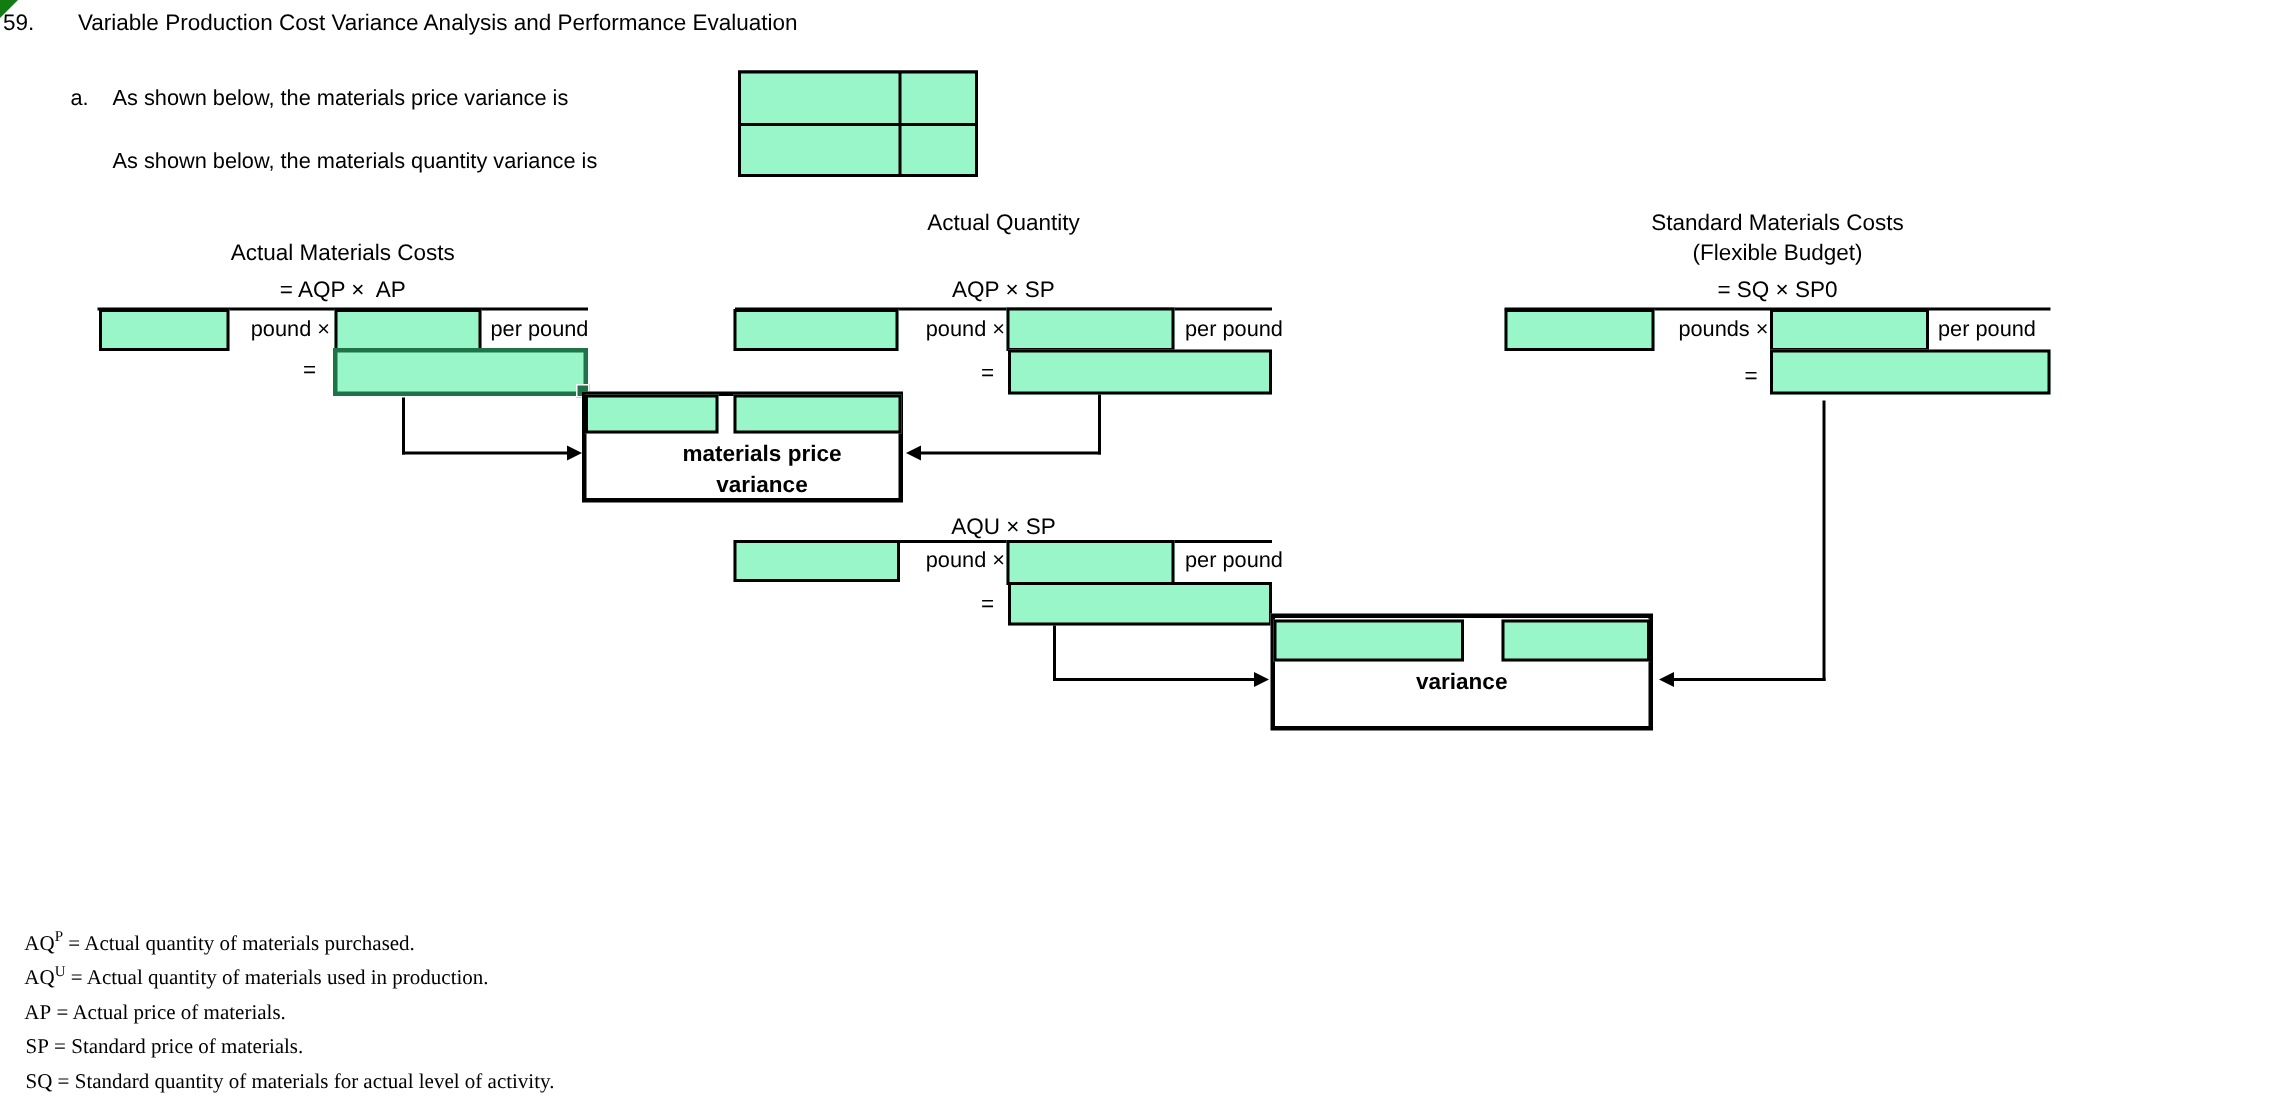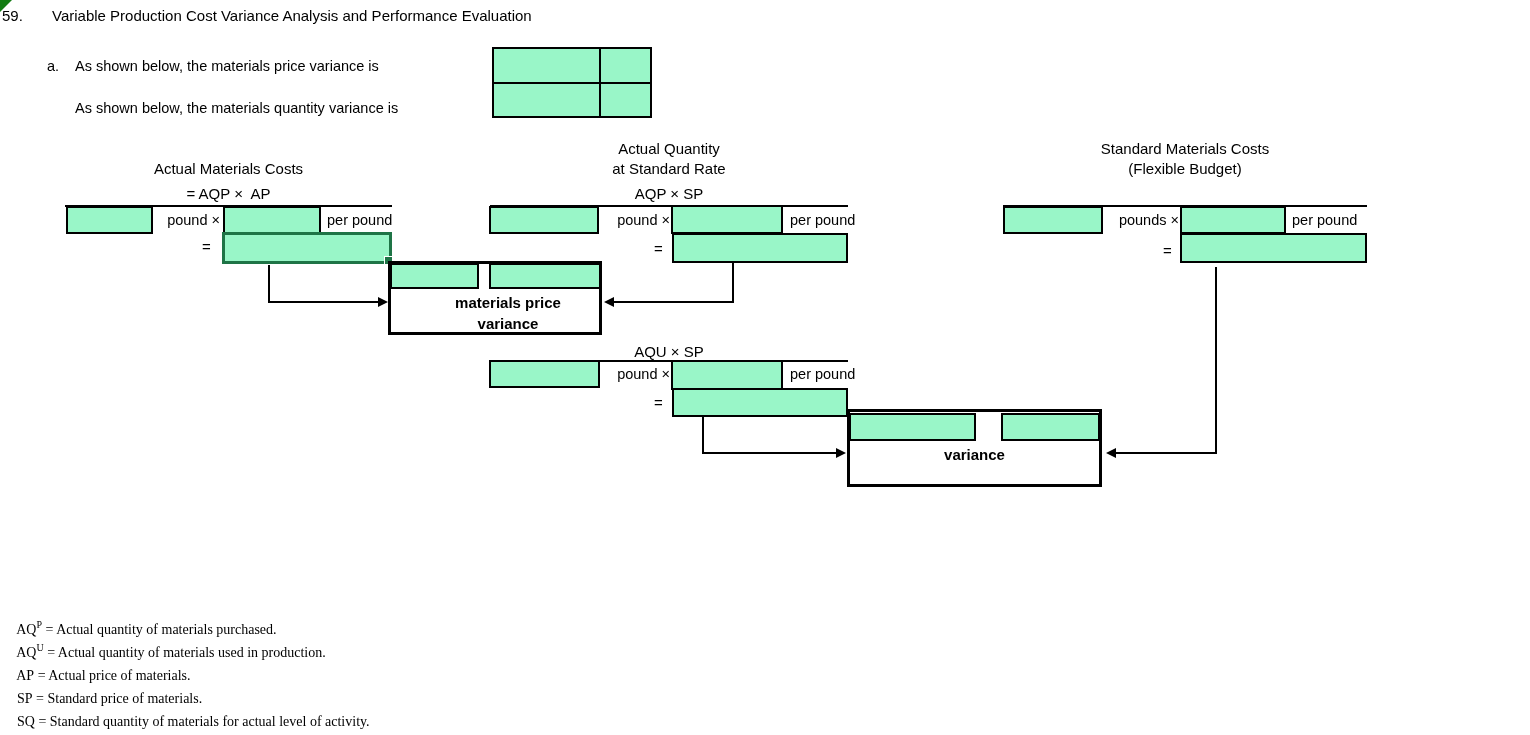--- a/index.html
+++ b/index.html
@@ -64,26 +64,26 @@
     <div class="ans-cell"></div>
     <div class="ans-cell"></div>
     <div class="ans-cell"></div>
   </div>
 
   <div class="abs bold t15 center" style="left:65px;top:161px;width:327px;">Actual Materials Costs</div>
   <div class="abs bold t15 center" style="left:65px;top:186px;width:327px;">= AQP ×  AP</div>
   <div class="rule" style="left:65px;top:205px;width:327px;"></div>
 
   <div class="abs bold t15 center" style="left:490px;top:141px;width:358px;">Actual Quantity</div>
-  <div class="abs bold t15 center" style="left:490px;top:161px;width:358px;">at Standard Rate</div>
   <div class="abs bold t15 center" style="left:490px;top:186px;width:358px;">AQP × SP</div>
   <div class="rule" style="left:490px;top:205px;width:358px;"></div>
 
   <div class="abs bold t15 center" style="left:1003px;top:141px;width:364px;">Standard Materials Costs</div>
   <div class="abs bold t15 center" style="left:1003px;top:161px;width:364px;">(Flexible Budget)</div>
+  <div class="abs bold t15 center" style="left:1003px;top:186px;width:364px;">= SQ × SP0</div>
   <div class="rule" style="left:1003px;top:205px;width:364px;"></div>
 
   <div class="gcell" style="left:66px;top:206px;width:87px;height:28px;"></div>
   <div class="abs t14 right" style="left:146px;top:213px;width:74px;">pound ×</div>
   <div class="gcell" style="left:223px;top:206px;width:98px;height:28px;"></div>
   <div class="abs t14" style="left:327px;top:213px;">per pound</div>
   <div class="abs t15" style="left:202px;top:239px;width:18px;">=</div>
   <div class="gcell selected" style="left:222px;top:232px;width:170px;height:32px;">
     <div class="fill-handle"></div>
   </div>

